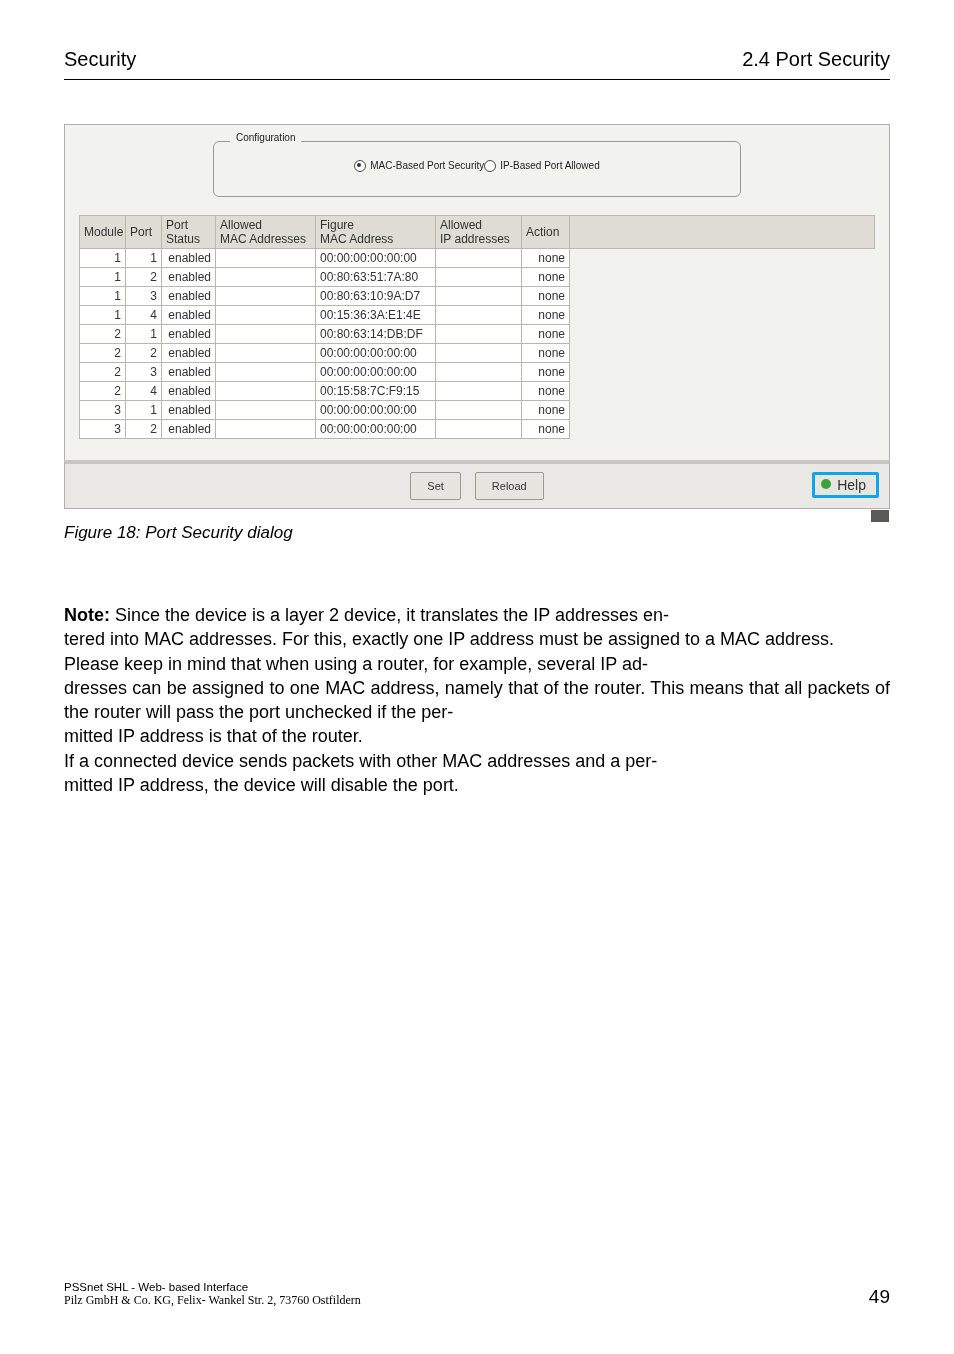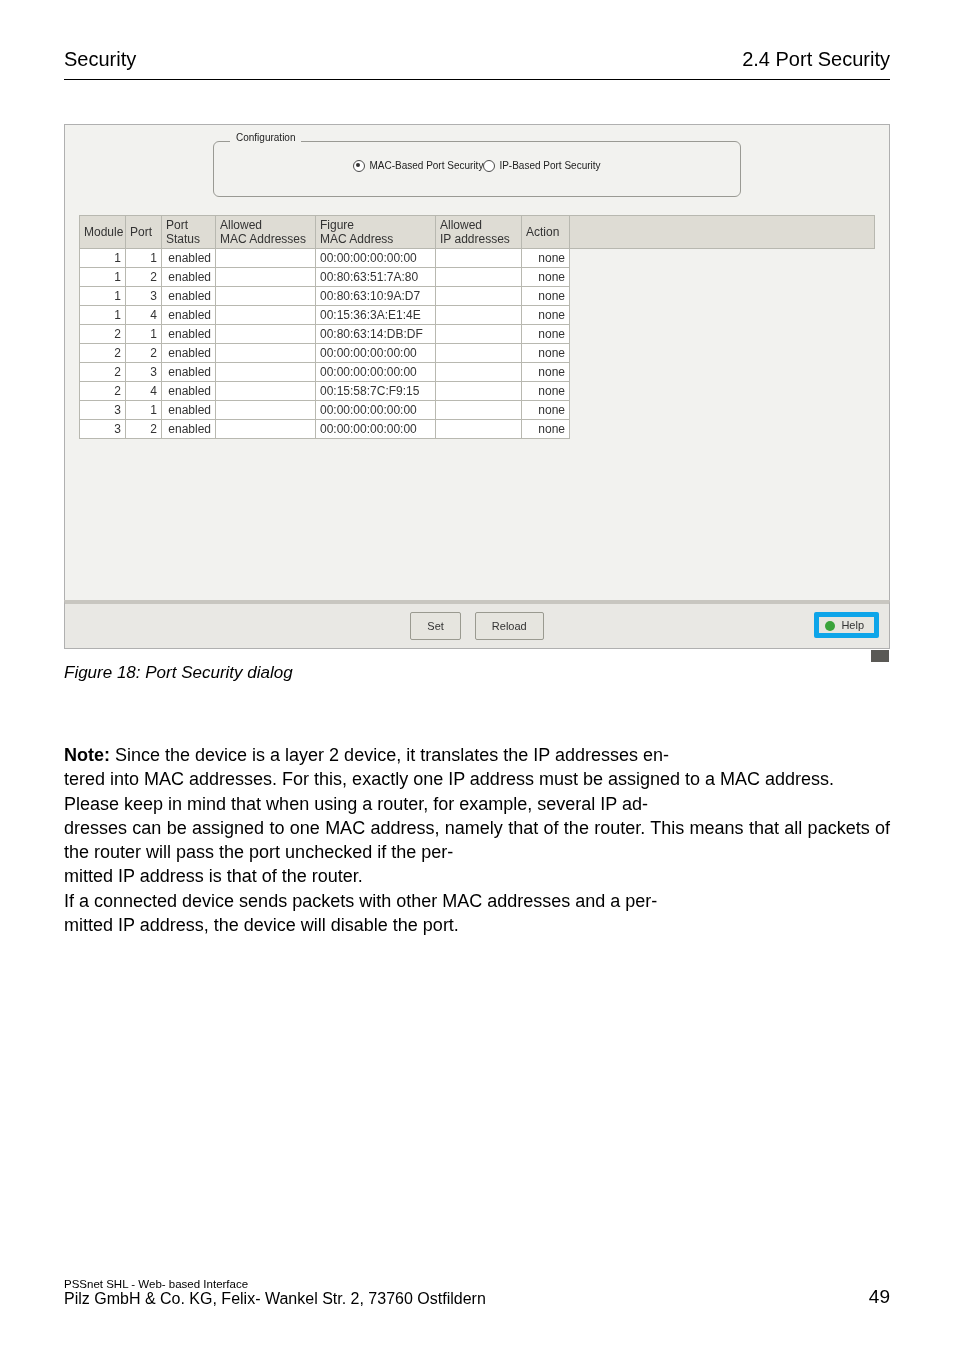--- a/index.html
+++ b/index.html
@@ -30,21 +30,21 @@
 
   
   .figure-wrap { margin-bottom: 16px; }
   .dialog-shot {
     border: 1px solid #b0b0b0;
     border-bottom-width: 0;
     background: #f2f2ef;
     padding: 16px 14px 10px 14px;
     box-sizing: border-box;
     width: 100%;
-    height: 476px;
+    height: 336px;
     position: relative;
     margin-top: 44px;
   }
   
   .cfg-fieldset {
     border: 1px solid #9a9a94;
     border-radius: 6px;
     padding: 18px 8px 24px 8px;
     margin: 0 auto 18px auto;
     width: 510px;
@@ -116,24 +116,24 @@
     padding: 7px 16px;
     background: #e6e5df;
     border: 1px solid #9a9a90;
     border-radius: 2px;
     color: #333;
   }
   .btn-bar .help {
     position: absolute;
     right: 10px;
     top: 8px;
-    font-size: 11px;
+    font-size: 14px;
     padding: 2px 10px 2px 22px;
     background: #e6e5df;
-    border: 5px solid #0ea5e9;
+    border: 3px solid #0ea5e9;
     border-radius: 2px;
     color: #333;
   }
   .btn-bar .help::before {
     content: "";
     position: absolute;
     left: 6px; top: 4px;
     width: 10px; height: 10px;
     border-radius: 50%;
     background: #3aa33a;
@@ -183,21 +183,21 @@
   <div class="figure-wrap">
     <div class="dialog-shot">
 
       <div class="cfg-fieldset">
         <div class="cfg-legend">Configuration</div>
         <div class="cfg-radios">
           <span>
             <span class="radio selected"></span><span>MAC-Based Port Security</span>
           </span>
           <span>
-            <span class="radio"></span><span>IP-Based Port Security</span>
+            <span class="radio"></span><span>IP-Based Port Allowed</span>
           </span>
         </div>
       </div>
 
       <div class="tbl-wrap">
         <table class="port-table">
           <colgroup>
             <col style="width:46px">
               <col style="width:36px">
               <col style="width:54px">
@@ -345,17 +345,17 @@
     <span>Please keep in mind that when using a router, for example, several IP ad</span>-<br>
     <span>dresses can be assigned to one MAC address, namely that of the router. This means that all packets of the router will pass the port unchecked if the per</span>-<br>
     <span>mitted IP address is that of the router.</span><br>
     <span>If a connected device sends packets with other MAC addresses and a per</span>-<br>
     <span>mitted IP address, the device will disable the port.</span>
   </div>
 
   <div class="footer">
     <div>
       <div>PSSnet SHL - Web- based Interface</div>
-      <div style="font-size:16px;">Pilz GmbH &amp; Co. KG, Felix- Wankel Str. 2, 73760 Ostfildern</div>
+      <div style="font-size:12px;font-family:Liberation Serif, serif;">Pilz GmbH &amp; Co. KG, Felix- Wankel Str. 2, 73760 Ostfildern</div>
     </div>
     <div class="pagenum">49</div>
   </div>
 </div>
 
 </body></html>

